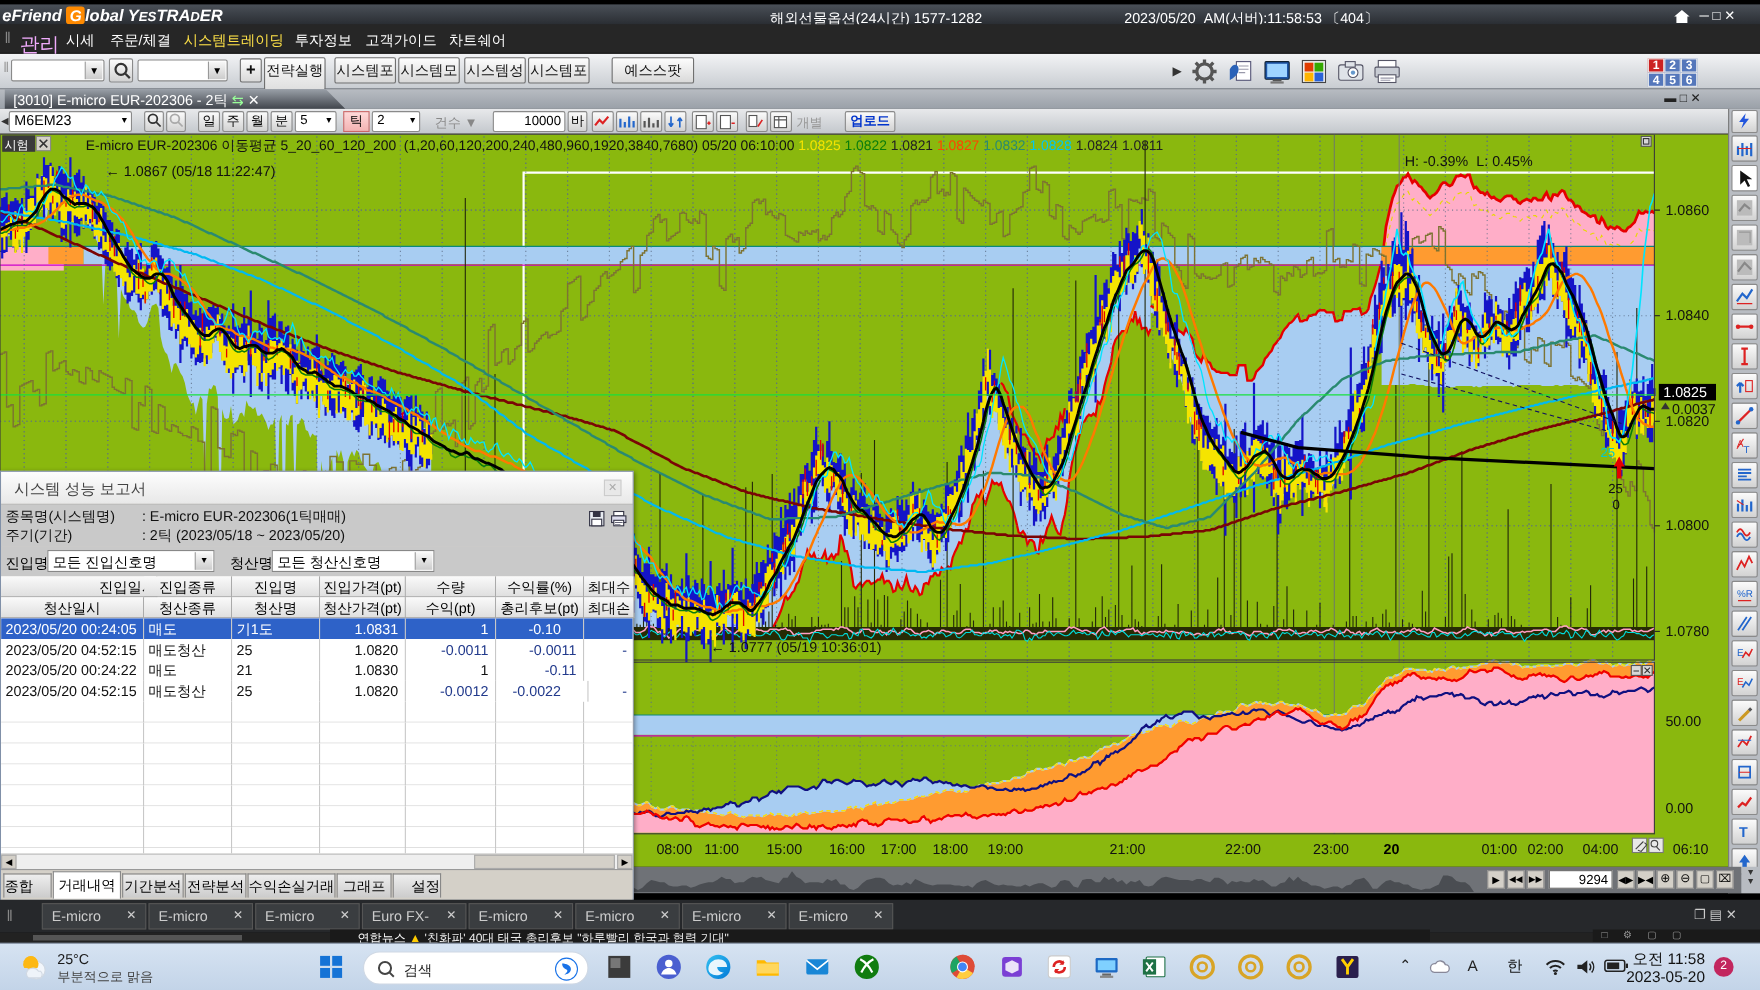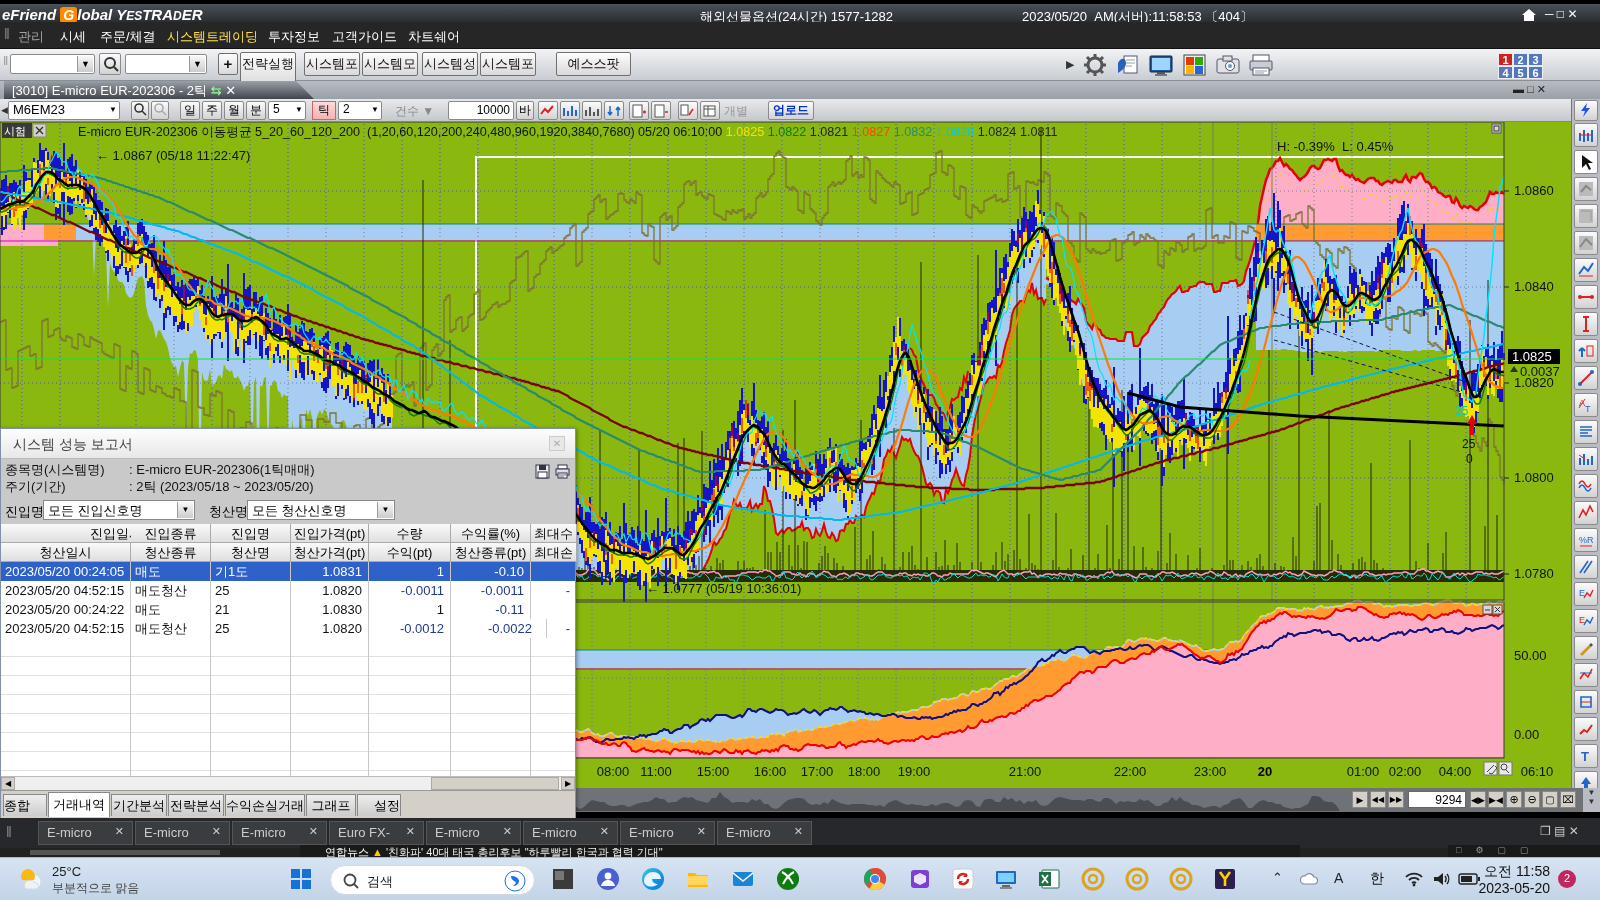--- a/index.html
+++ b/index.html
@@ -124,21 +124,21 @@
  <div class="abs" style="left:700px;top:4px;font-size:13px;color:#fff">해외선물옵션(24시간) 1577-1282</div>
  <div class="abs" style="left:1022px;top:4px;font-size:13px;color:#fff">2023/05/20&nbsp;&nbsp;AM(서버):11:58:53&nbsp;〔404〕</div>
  <div class="abs" style="left:1521px;top:4px"><svg width="16" height="14">
         <path d="M8 1L1 7h2v6h10V7h2z" fill="#fff"></path>
       </svg></div>
  <div class="abs" style="left:1545px;top:3px;color:#fff;font-size:12px">─&nbsp;□&nbsp;✕</div>
 </div>
 
 <div class="abs" style="left:0;top:22px;width:1600px;height:27px;background:#262626;border-bottom:1px solid #111">
  <div class="abs" style="left:4px;top:4px;color:#888;font-size:14px">‖</div>
-    <div class="abs" style="left:18px;top:6px;font-size:13px;color:#a3a3a3">관리</div>
+    <div class="abs" style="left:18px;top:6px;font-size:18px;color:#f0abfc">관리</div>
     <div class="abs" style="left:60px;top:6px;font-size:13px;color:#fff">시세</div>
     <div class="abs" style="left:100px;top:6px;font-size:13px;color:#fff">주문/체결</div>
     <div class="abs" style="left:167px;top:6px;font-size:13px;color:#fde047">시스템트레이딩</div>
     <div class="abs" style="left:268px;top:6px;font-size:13px;color:#fff">투자정보</div>
     <div class="abs" style="left:332px;top:6px;font-size:13px;color:#fff">고객가이드</div>
     <div class="abs" style="left:408px;top:6px;font-size:13px;color:#fff">차트쉐어</div>
 </div>
 
 <div class="abs" style="left:0;top:49px;width:1600px;height:32px;background:linear-gradient(#f2f3f5,#c9cdd2);border-bottom:1px solid #8a8f96">
  <div class="abs" style="left:3px;top:4px;color:#999;font-size:13px">‖</div>
@@ -415,31 +415,31 @@
       <div style="position:absolute;left:210px;top:0px;width:80px;height:19px;line-height:19px;background:linear-gradient(#fafafa,#dfdfdf);border-right:1px solid #aaa;border-bottom:1px solid #aaa;font-size:13px;text-align:center;overflow:hidden">진입명</div>
       <div style="position:absolute;left:290px;top:0px;width:78px;height:19px;line-height:19px;background:linear-gradient(#fafafa,#dfdfdf);border-right:1px solid #aaa;border-bottom:1px solid #aaa;font-size:13px;text-align:center;overflow:hidden">진입가격(pt)</div>
       <div style="position:absolute;left:368px;top:0px;width:82px;height:19px;line-height:19px;background:linear-gradient(#fafafa,#dfdfdf);border-right:1px solid #aaa;border-bottom:1px solid #aaa;font-size:13px;text-align:center;overflow:hidden">수량</div>
       <div style="position:absolute;left:450px;top:0px;width:80px;height:19px;line-height:19px;background:linear-gradient(#fafafa,#dfdfdf);border-right:1px solid #aaa;border-bottom:1px solid #aaa;font-size:13px;text-align:center;overflow:hidden">수익률(%)</div>
       <div style="position:absolute;left:530px;top:0px;width:46px;height:19px;line-height:19px;background:linear-gradient(#fafafa,#dfdfdf);border-right:1px solid #aaa;border-bottom:1px solid #aaa;font-size:13px;text-align:center;overflow:hidden">최대수</div>
       <div style="position:absolute;left:0px;top:19px;width:130px;height:19px;line-height:19px;background:linear-gradient(#fafafa,#dfdfdf);border-right:1px solid #aaa;border-bottom:1px solid #aaa;font-size:13px;text-align:center;overflow:hidden">청산일시</div>
       <div style="position:absolute;left:130px;top:19px;width:80px;height:19px;line-height:19px;background:linear-gradient(#fafafa,#dfdfdf);border-right:1px solid #aaa;border-bottom:1px solid #aaa;font-size:13px;text-align:center;overflow:hidden">청산종류</div>
       <div style="position:absolute;left:210px;top:19px;width:80px;height:19px;line-height:19px;background:linear-gradient(#fafafa,#dfdfdf);border-right:1px solid #aaa;border-bottom:1px solid #aaa;font-size:13px;text-align:center;overflow:hidden">청산명</div>
       <div style="position:absolute;left:290px;top:19px;width:78px;height:19px;line-height:19px;background:linear-gradient(#fafafa,#dfdfdf);border-right:1px solid #aaa;border-bottom:1px solid #aaa;font-size:13px;text-align:center;overflow:hidden">청산가격(pt)</div>
       <div style="position:absolute;left:368px;top:19px;width:82px;height:19px;line-height:19px;background:linear-gradient(#fafafa,#dfdfdf);border-right:1px solid #aaa;border-bottom:1px solid #aaa;font-size:13px;text-align:center;overflow:hidden">수익(pt)</div>
-      <div style="position:absolute;left:450px;top:19px;width:80px;height:19px;line-height:19px;background:linear-gradient(#fafafa,#dfdfdf);border-right:1px solid #aaa;border-bottom:1px solid #aaa;font-size:13px;text-align:center;overflow:hidden">청산종류(pt)</div>
+      <div style="position:absolute;left:450px;top:19px;width:80px;height:19px;line-height:19px;background:linear-gradient(#fafafa,#dfdfdf);border-right:1px solid #aaa;border-bottom:1px solid #aaa;font-size:13px;text-align:center;overflow:hidden">총리후보(pt)</div>
       <div style="position:absolute;left:530px;top:19px;width:46px;height:19px;line-height:19px;background:linear-gradient(#fafafa,#dfdfdf);border-right:1px solid #aaa;border-bottom:1px solid #aaa;font-size:13px;text-align:center;overflow:hidden">최대손</div>
     </div>
  <div class="abs" style="left:0;top:133px;width:574px;height:214px;background:#fff;overflow:hidden">
       <div style="position:absolute;left:0;top:0px;width:576px;height:19px;background:#2e62c8">
         <div style="position:absolute;left:0px;width:130px;top:0;height:19px;line-height:19px;font-size:13px;color:#fff;text-align:left;padding-left:4px;border-right:1px solid #c8c8c8;overflow:hidden">2023/05/20 00:24:05</div>
         <div style="position:absolute;left:130px;width:80px;top:0;height:19px;line-height:19px;font-size:13px;color:#fff;text-align:left;padding-left:4px;border-right:1px solid #c8c8c8;overflow:hidden">매도</div>
         <div style="position:absolute;left:210px;width:80px;top:0;height:19px;line-height:19px;font-size:13px;color:#fff;text-align:left;padding-left:4px;border-right:1px solid #c8c8c8;overflow:hidden">기1도</div>
         <div style="position:absolute;left:290px;width:78px;top:0;height:19px;line-height:19px;font-size:13px;color:#fff;text-align:right;padding-right:6px;border-right:1px solid #c8c8c8;overflow:hidden">1.0831</div>
         <div style="position:absolute;left:368px;width:82px;top:0;height:19px;line-height:19px;font-size:13px;color:#fff;text-align:right;padding-right:6px;border-right:1px solid #c8c8c8;overflow:hidden">1</div>
-        <div style="position:absolute;left:450px;width:80px;top:0;height:19px;line-height:19px;font-size:13px;color:#fff;text-align:right;padding-right:6px;border-right:1px solid #c8c8c8;overflow:hidden">-0.10</div>
+        <div style="position:absolute;left:450px;width:80px;top:0;height:19px;line-height:19px;font-size:13px;color:#fff;text-align:right;padding-right:20px;border-right:1px solid #c8c8c8;overflow:hidden">-0.10</div>
         <div style="position:absolute;left:530px;width:46px;top:0;height:19px;line-height:19px;font-size:13px;color:#fff;text-align:right;padding-right:6px;border-right:1px solid #c8c8c8;overflow:hidden"></div>
       </div>
       <div style="position:absolute;left:0;top:19px;width:576px;height:19px;background:#fff">
         <div style="position:absolute;left:0px;width:130px;top:0;height:19px;line-height:19px;font-size:13px;color:#111;text-align:left;padding-left:4px;border-right:1px solid #c8c8c8;overflow:hidden">2023/05/20 04:52:15</div>
         <div style="position:absolute;left:130px;width:80px;top:0;height:19px;line-height:19px;font-size:13px;color:#111;text-align:left;padding-left:4px;border-right:1px solid #c8c8c8;overflow:hidden">매도청산</div>
         <div style="position:absolute;left:210px;width:80px;top:0;height:19px;line-height:19px;font-size:13px;color:#111;text-align:left;padding-left:4px;border-right:1px solid #c8c8c8;overflow:hidden">25</div>
         <div style="position:absolute;left:290px;width:78px;top:0;height:19px;line-height:19px;font-size:13px;color:#111;text-align:right;padding-right:6px;border-right:1px solid #c8c8c8;overflow:hidden">1.0820</div>
         <div style="position:absolute;left:368px;width:82px;top:0;height:19px;line-height:19px;font-size:13px;color:#223a8c;text-align:right;padding-right:6px;border-right:1px solid #c8c8c8;overflow:hidden">-0.0011</div>
         <div style="position:absolute;left:450px;width:80px;top:0;height:19px;line-height:19px;font-size:13px;color:#223a8c;text-align:right;padding-right:6px;border-right:1px solid #c8c8c8;overflow:hidden">-0.0011</div>
         <div style="position:absolute;left:530px;width:46px;top:0;height:19px;line-height:19px;font-size:13px;color:#223a8c;text-align:right;padding-right:6px;border-right:1px solid #c8c8c8;overflow:hidden">-</div>
@@ -452,21 +452,21 @@
         <div style="position:absolute;left:368px;width:82px;top:0;height:19px;line-height:19px;font-size:13px;color:#111;text-align:right;padding-right:6px;border-right:1px solid #c8c8c8;overflow:hidden">1</div>
         <div style="position:absolute;left:450px;width:80px;top:0;height:19px;line-height:19px;font-size:13px;color:#223a8c;text-align:right;padding-right:6px;border-right:1px solid #c8c8c8;overflow:hidden">-0.11</div>
         <div style="position:absolute;left:530px;width:46px;top:0;height:19px;line-height:19px;font-size:13px;color:#223a8c;text-align:right;padding-right:6px;border-right:1px solid #c8c8c8;overflow:hidden"></div>
       </div>
       <div style="position:absolute;left:0;top:57px;width:576px;height:19px;background:#fff">
         <div style="position:absolute;left:0px;width:130px;top:0;height:19px;line-height:19px;font-size:13px;color:#111;text-align:left;padding-left:4px;border-right:1px solid #c8c8c8;overflow:hidden">2023/05/20 04:52:15</div>
         <div style="position:absolute;left:130px;width:80px;top:0;height:19px;line-height:19px;font-size:13px;color:#111;text-align:left;padding-left:4px;border-right:1px solid #c8c8c8;overflow:hidden">매도청산</div>
         <div style="position:absolute;left:210px;width:80px;top:0;height:19px;line-height:19px;font-size:13px;color:#111;text-align:left;padding-left:4px;border-right:1px solid #c8c8c8;overflow:hidden">25</div>
         <div style="position:absolute;left:290px;width:78px;top:0;height:19px;line-height:19px;font-size:13px;color:#111;text-align:right;padding-right:6px;border-right:1px solid #c8c8c8;overflow:hidden">1.0820</div>
         <div style="position:absolute;left:368px;width:82px;top:0;height:19px;line-height:19px;font-size:13px;color:#223a8c;text-align:right;padding-right:6px;border-right:1px solid #c8c8c8;overflow:hidden">-0.0012</div>
-        <div style="position:absolute;left:466px;width:80px;top:0;height:19px;line-height:19px;font-size:13px;color:#223a8c;text-align:right;padding-right:14px;border-right:1px solid #c8c8c8;overflow:hidden">-0.0022</div>
+        <div style="position:absolute;left:454px;width:80px;top:0;height:19px;line-height:19px;font-size:13px;color:#223a8c;text-align:right;padding-right:24px;border-right:1px solid #c8c8c8;overflow:hidden">-0.0022</div>
         <div style="position:absolute;left:530px;width:46px;top:0;height:19px;line-height:19px;font-size:13px;color:#223a8c;text-align:right;padding-right:6px;border-right:1px solid #c8c8c8;overflow:hidden">-</div>
       </div>
       <div style="position:absolute;left:0;top:76px;width:576px;height:19px;background:#fff;border-bottom:1px solid #e0e0e0">
         <div style="position:absolute;left:0px;width:130px;top:0;height:19px;line-height:19px;font-size:13px;color:#111;text-align:left;padding-left:4px;border-right:1px solid #c8c8c8;overflow:hidden"></div>
         <div style="position:absolute;left:130px;width:80px;top:0;height:19px;line-height:19px;font-size:13px;color:#111;text-align:left;padding-left:4px;border-right:1px solid #c8c8c8;overflow:hidden"></div>
         <div style="position:absolute;left:210px;width:80px;top:0;height:19px;line-height:19px;font-size:13px;color:#111;text-align:left;padding-left:4px;border-right:1px solid #c8c8c8;overflow:hidden"></div>
         <div style="position:absolute;left:290px;width:78px;top:0;height:19px;line-height:19px;font-size:13px;color:#111;text-align:left;padding-left:4px;border-right:1px solid #c8c8c8;overflow:hidden"></div>
         <div style="position:absolute;left:368px;width:82px;top:0;height:19px;line-height:19px;font-size:13px;color:#111;text-align:left;padding-left:4px;border-right:1px solid #c8c8c8;overflow:hidden"></div>
         <div style="position:absolute;left:450px;width:80px;top:0;height:19px;line-height:19px;font-size:13px;color:#111;text-align:left;padding-left:4px;border-right:1px solid #c8c8c8;overflow:hidden"></div>
         <div style="position:absolute;left:530px;width:46px;top:0;height:19px;line-height:19px;font-size:13px;color:#111;text-align:left;padding-left:4px;border-right:1px solid #c8c8c8;overflow:hidden"></div>

